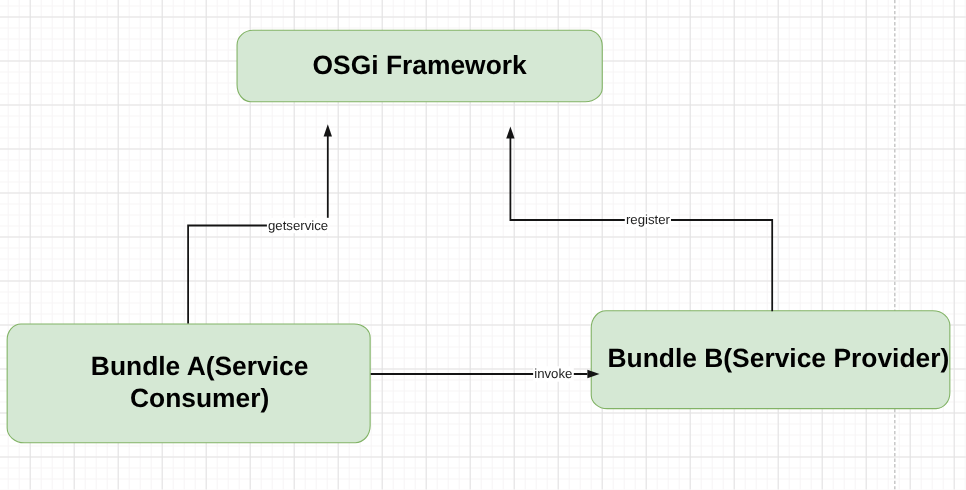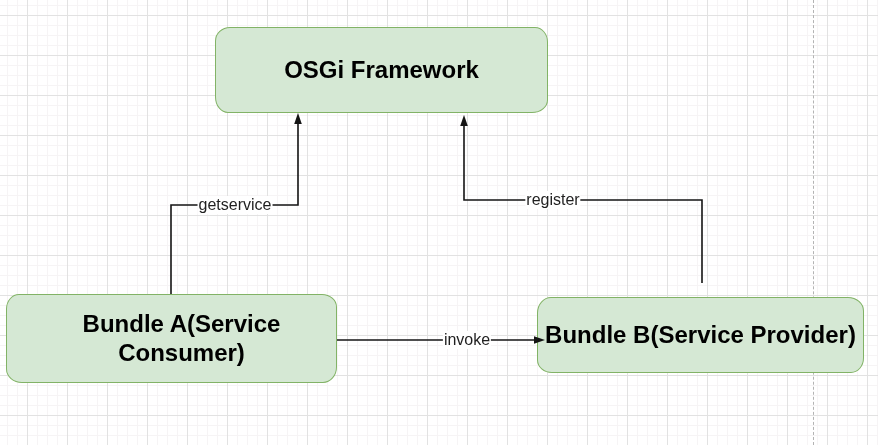--- a/index.html
+++ b/index.html
@@ -39,32 +39,33 @@
     align-items: center;
     justify-content: center;
     text-align: center;
     font-weight: bold;
     font-size: 24px;
     line-height: 1.18;
     color: #000;
     z-index: 2;
   }
   .node-osgi {
-    left: 215px; top: 27px; width: 333px; height: 86px;
+    left: 215px; top: 27px; width: 333px; height: 66px;
     border-radius: 15px 13px 16px 13px / 14px 15px 13px 16px;
   }
   .node-a {
-    left: 6px; top: 294px; width: 331px; height: 89px;
+    left: 6px; top: 294px; width: 331px; height: 109px;
     border-radius: 13px 15px 14px 16px / 15px 13px 16px 14px;
     padding-left: 20px;
   }
   .node-a .node-label { display: inline-block; max-width: 282px; }
   .node-b {
-    left: 537px; top: 297px; width: 327px; height: 76px;
+    left: 537px; top: 282px; width: 327px; height: 90px;
     border-radius: 14px 16px 13px 15px / 16px 14px 15px 13px;
+    justify-content: flex-end;
   }
   .edge-layer {
     position: absolute;
     left: 0; top: 0;
     width: 878px; height: 445px;
     z-index: 3;
     pointer-events: none;
   }
   .edge-path {
     fill: none;
@@ -74,25 +75,26 @@
   }
   .edge-arrowhead {
     fill: var(--edge, #141414);
     stroke: none;
     pointer-events: all;
   }
   .edge-label {
     position: absolute;
     transform: translate(-50%, -50%);
     background: var(--background, #ffffff);
-    font-size: 16px;
+    font-size: 12px;
     color: #1f1f1f;
     padding: 0 1px;
     white-space: nowrap;
     z-index: 4;
+    margin-left: 36px;
   }
   .edge-label-getservice { left: 235px; top: 205px; }
   .edge-label-register   { left: 553px; top: 200px; }
   .edge-label-invoke     { left: 467px; top: 340px; }
 </style>
 </head>
 <body>
 
 <div class="canvas">
 

